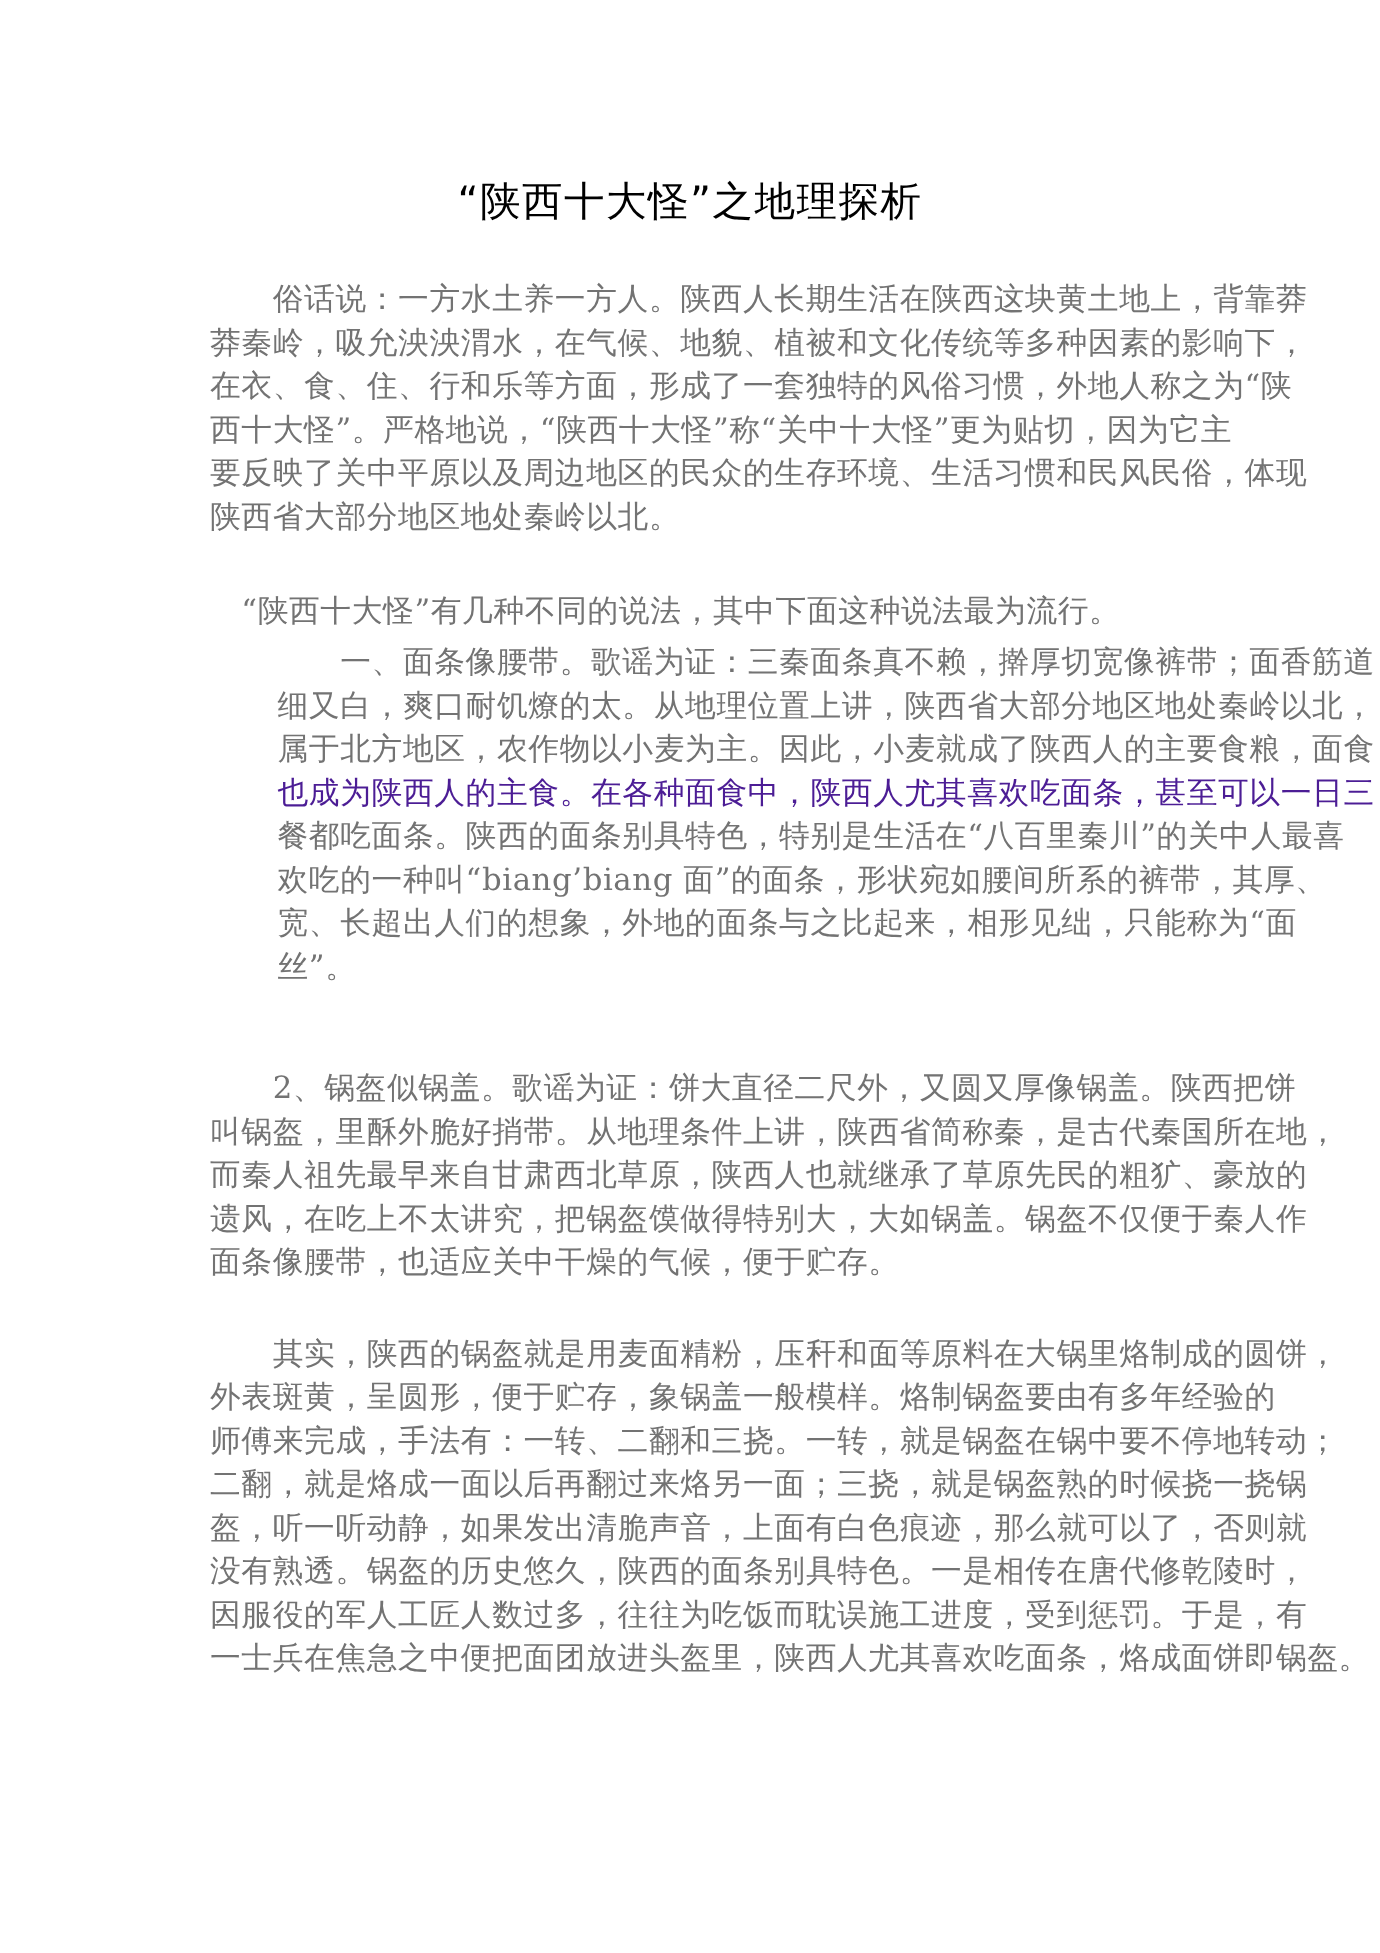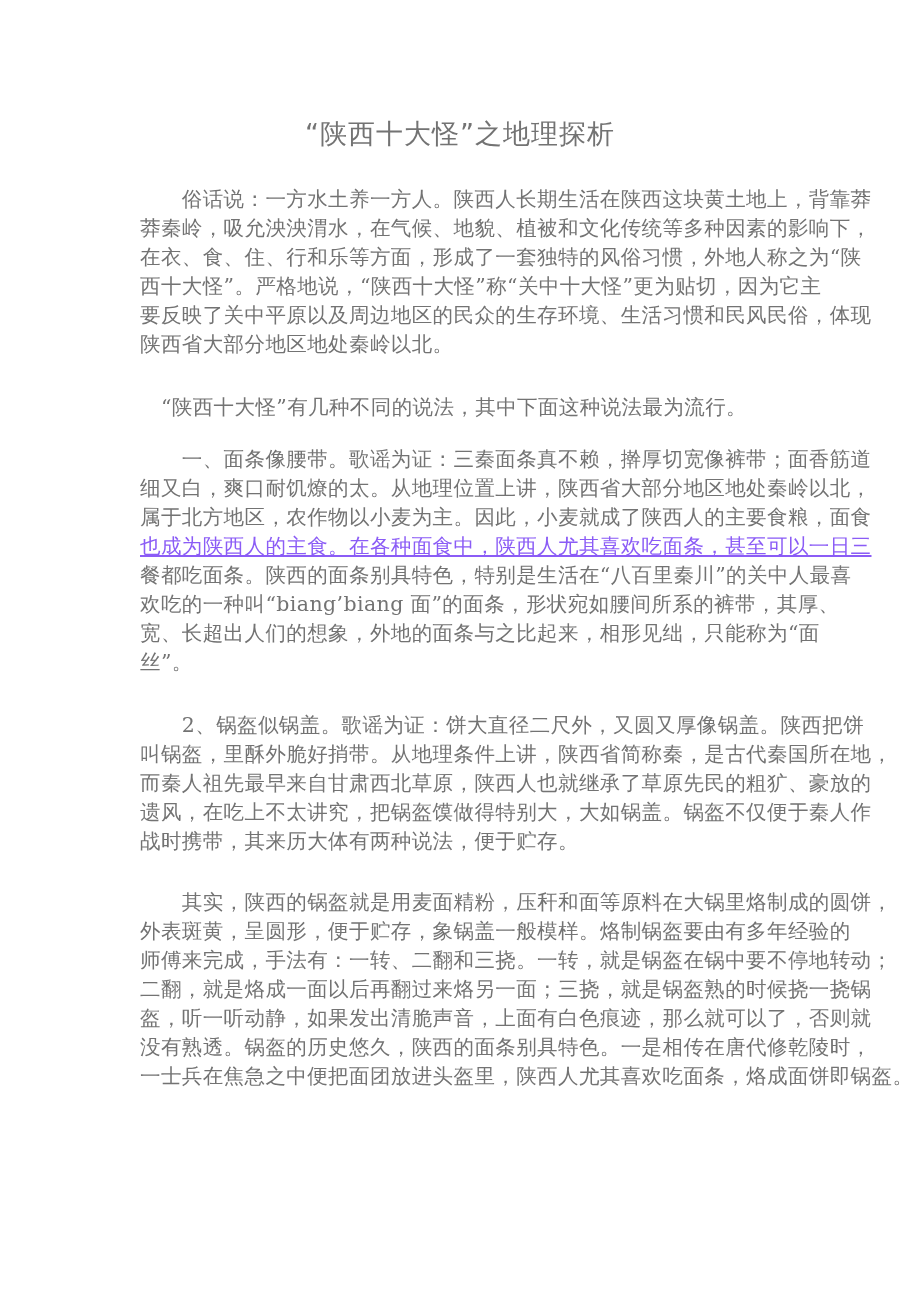--- a/index.html
+++ b/index.html
@@ -1,25 +1,25 @@
 <!DOCTYPE html>
 <html><head>
 <meta charset="utf-8">
 <style>
   html, body { margin: 0; padding: 0; background: #ffffff; }
   body { width: 920px; height: 1302px; position: relative; overflow: hidden;
          font-family: "DejaVu Serif", "Liberation Serif", serif; color: #222; }
   .page { position: absolute; left: 0; top: 0; width: 920px; height: 1302px; background: #fff; }
   .title { position: absolute; left: 0; width: 920px; top: 116px; text-align: center;
            font-family: "DejaVu Sans", "Liberation Sans", sans-serif;
-           font-size: 27px; letter-spacing: 1px; color: #737373; }
+           font-size: 27px; letter-spacing: 1px; color: #000000; }
   .para { position: absolute; left: 140px; width: 660px; }
   .line { display: block; height: 29px; line-height: 29px; font-size: 20.5px;
           white-space: nowrap; letter-spacing: 0.4px; color: #737373; }
-  .line.dark { color: #8b5cf6; text-decoration: underline; }
+  .line.dark { color: #4c1d95; }
 </style>
 </head>
 <body>
 
 <div class="page">
 
   <div class="title">“陕西十大怪”之地理探析</div>
 
   <div class="para" style="top:185px;">
     <span class="line">　　俗话说：一方水土养一方人。陕西人长期生活在陕西这块黄土地上，背靠莽</span>
@@ -27,42 +27,43 @@
     <span class="line">在衣、食、住、行和乐等方面，形成了一套独特的风俗习惯，外地人称之为“陕</span>
     <span class="line">西十大怪”。严格地说，“陕西十大怪”称“关中十大怪”更为贴切，因为它主</span>
     <span class="line">要反映了关中平原以及周边地区的民众的生存环境、生活习惯和民风民俗，体现</span>
     <span class="line">陕西省大部分地区地处秦岭以北。</span>
   </div>
 
   <div class="para" style="top:393px;">
     <span class="line">　“陕西十大怪”有几种不同的说法，其中下面这种说法最为流行。</span>
   </div>
 
-  <div class="para" style="top:445px;">
+  <div class="para" style="top:427px;margin-left:45px;">
     <span class="line">　　一、面条像腰带。歌谣为证：三秦面条真不赖，擀厚切宽像裤带；面香筋道</span>
     <span class="line">细又白，爽口耐饥燎的太。从地理位置上讲，陕西省大部分地区地处秦岭以北，</span>
     <span class="line">属于北方地区，农作物以小麦为主。因此，小麦就成了陕西人的主要食粮，面食</span>
     <span class="line dark">也成为陕西人的主食。在各种面食中，陕西人尤其喜欢吃面条，甚至可以一日三</span>
     <span class="line">餐都吃面条。陕西的面条别具特色，特别是生活在“八百里秦川”的关中人最喜</span>
     <span class="line">欢吃的一种叫“biang’biang 面”的面条，形状宛如腰间所系的裤带，其厚、</span>
     <span class="line">宽、长超出人们的想象，外地的面条与之比起来，相形见绌，只能称为“面</span>
     <span class="line">丝”。</span>
   </div>
 
   <div class="para" style="top:711px;">
     <span class="line">　　2、锅盔似锅盖。歌谣为证：饼大直径二尺外，又圆又厚像锅盖。陕西把饼</span>
     <span class="line">叫锅盔，里酥外脆好捎带。从地理条件上讲，陕西省简称秦，是古代秦国所在地，</span>
     <span class="line">而秦人祖先最早来自甘肃西北草原，陕西人也就继承了草原先民的粗犷、豪放的</span>
     <span class="line">遗风，在吃上不太讲究，把锅盔馍做得特别大，大如锅盖。锅盔不仅便于秦人作</span>
-    <span class="line">战时携带，其来历大体有两种说法，便于贮存。</span>
+    <span class="line">面条像腰带，也适应关中干燥的气候，便于贮存。</span>
   </div>
 
   <div class="para" style="top:888px;">
     <span class="line">　　其实，陕西的锅盔就是用麦面精粉，压秆和面等原料在大锅里烙制成的圆饼，</span>
     <span class="line">外表斑黄，呈圆形，便于贮存，象锅盖一般模样。烙制锅盔要由有多年经验的</span>
     <span class="line">师傅来完成，手法有：一转、二翻和三挠。一转，就是锅盔在锅中要不停地转动；</span>
     <span class="line">二翻，就是烙成一面以后再翻过来烙另一面；三挠，就是锅盔熟的时候挠一挠锅</span>
     <span class="line">盔，听一听动静，如果发出清脆声音，上面有白色痕迹，那么就可以了，否则就</span>
     <span class="line">没有熟透。锅盔的历史悠久，陕西的面条别具特色。一是相传在唐代修乾陵时，</span>
+    <span class="line">因服役的军人工匠人数过多，往往为吃饭而耽误施工进度，受到惩罚。于是，有</span>
     <span class="line">一士兵在焦急之中便把面团放进头盔里，陕西人尤其喜欢吃面条，烙成面饼即锅盔。</span>
   </div>
 
 </div>
 
 </body></html>

